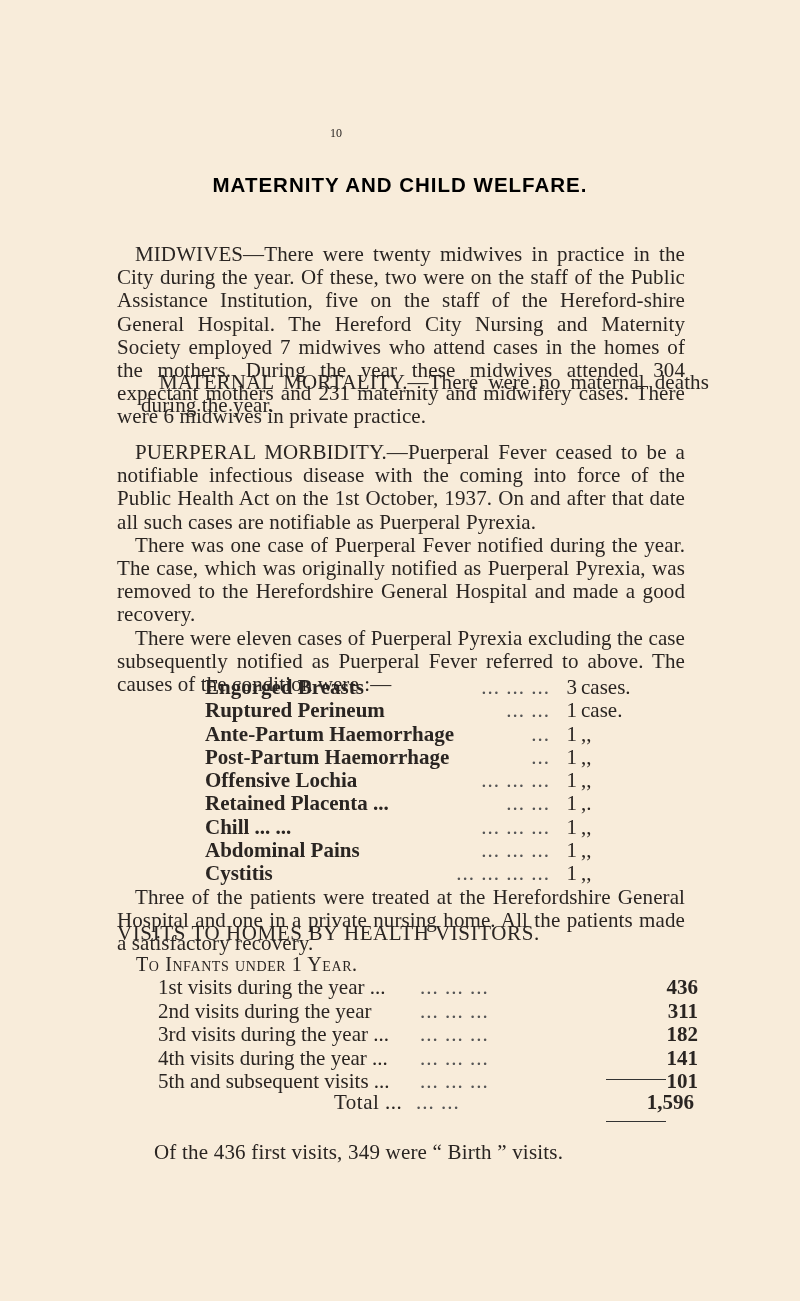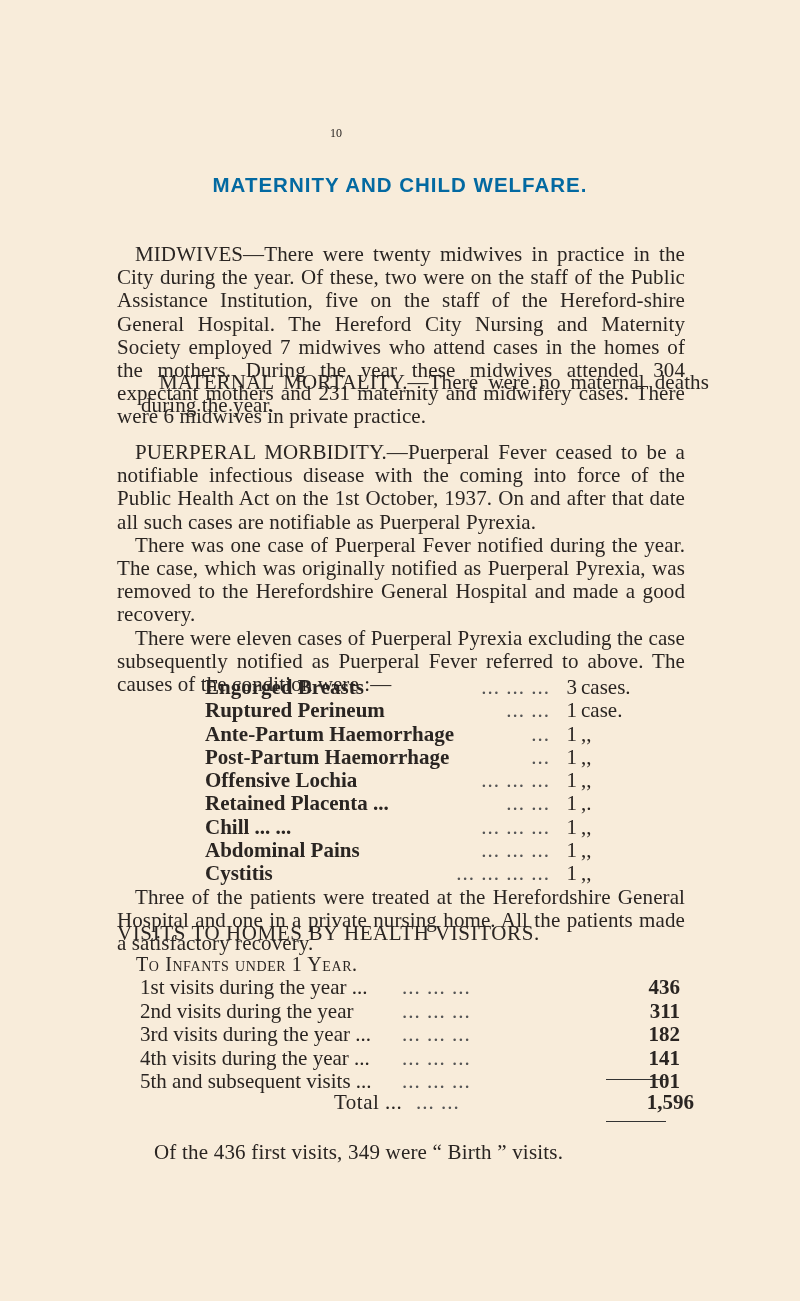--- a/index.html
+++ b/index.html
@@ -3,33 +3,33 @@
 <meta charset="utf-8">
 <style>
   html, body { margin:0; padding:0; }
   body {
     width:800px; height:1301px; background:#f8ecda; position:relative; overflow:hidden;
     font-family:"Liberation Serif", "DejaVu Serif", serif; color:#2a2522;
   }
   .page-num { position:absolute; top:126px; left:0; width:672px; text-align:center; font-size:12px; }
   .title {
     position:absolute; top:173px; left:0; width:800px; text-align:center;
-    font-family:"Liberation Sans", "DejaVu Sans", sans-serif; font-weight:bold; font-size:20.5px; letter-spacing:1px; color:#0369a1;
+    font-family:"Liberation Sans", "DejaVu Sans", sans-serif; font-weight:bold; font-size:20.5px; letter-spacing:1px; color:#000000;
   }
   .text { position:absolute; left:117px; width:568px; font-size:21px; line-height:23.2px; text-align:justify; letter-spacing:0.1px; }
   .text p { margin:0; text-indent:18px; }
   .list { position:absolute; left:205px; font-size:21px; line-height:23.3px; }
   .row { position:relative; height:23.3px; white-space:nowrap; }
   .row .lbl { position:absolute; left:0;font-weight:bold; }
   .row .dots { position:absolute; left:245px; width:100px; text-align:right; letter-spacing:1px; color:#555; }
   .row .num { position:absolute; left:352px; width:20px; text-align:right; }
   .row .unit { position:absolute; left:376px; }
   .visits-head { position:absolute; left:117px; top:921px; font-size:21px; letter-spacing:0.6px;text-align:center; }
   .sub-head { position:absolute; left:136px; top:953px; font-size:20px; font-variant:small-caps; letter-spacing:0.6px; }
-  .vlist { position:absolute; left:140px; top:976px; font-size:21px; line-height:23.5px; }
+  .vlist { position:absolute; left:158px; top:976px; font-size:21px; line-height:23.5px; }
   .vrow { position:relative; height:23.5px; white-space:nowrap; width:540px; }
   .vrow .lbl { position:absolute; left:0; }
   .vrow .vdots { position:absolute; left:262px; width:232px; letter-spacing:1px; color:#555; }
   .vrow .vnum { position:absolute; left:480px; width:60px; text-align:right; font-weight:bold; }
   .rule { position:absolute; left:606px; width:60px; border-top:1.5px solid #333; }
   .total-row { position:absolute; left:154px; top:1074px; width:540px; height:26px; font-size:21px; white-space:nowrap; }
   .total-row .tl { position:absolute; left:180px; letter-spacing:0.5px; }
   .total-row .tdots { position:absolute; left:262px; width:232px; letter-spacing:1px; color:#555; }
   .total-row .tnum { position:absolute; left:460px; width:80px; text-align:right; font-weight:bold; }
   .footnote { position:absolute; left:154px; top:1140px; font-size:21px; letter-spacing:0.2px; }

